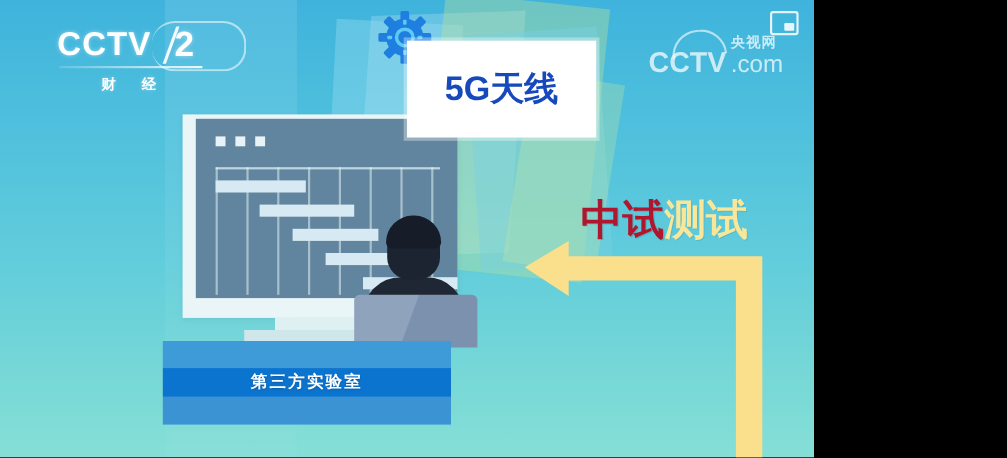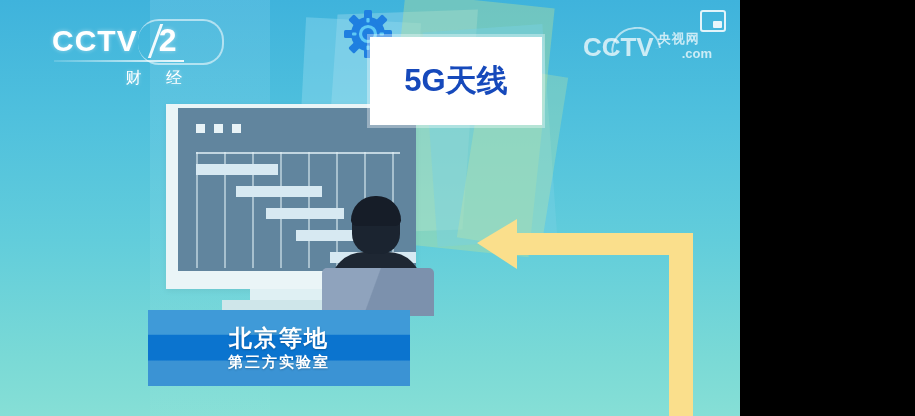--- a/index.html
+++ b/index.html
@@ -80,35 +80,35 @@
     border:2px solid rgba(255,255,255,.55);
     border-radius:21px;
     border-left:none;
   }
   .cctv2 .underline{
     position:absolute;left:2px;top:38px;width:130px;height:2px;
     background:linear-gradient(90deg,rgba(255,255,255,.15),rgba(255,255,255,.9));
   }
   .cctv2 .row2{
     margin-top:9px;
-    font-size:16px;letter-spacing:10px;
-    font-weight:400;text-align:right;width:140px;
+    font-size:13px;letter-spacing:10px;
+    font-weight:700;text-align:center;width:140px;
     text-shadow:0 0 4px rgba(255,255,255,.35);
   }
 
   
   .wm{
     position:absolute;right:28px;top:32px;
     display:flex;align-items:flex-end;gap:4px;
     color:rgba(255,255,255,.72);user-select:none;
   }
   .wm .wm-main{font-size:26px;font-weight:700;letter-spacing:0px;line-height:1;}
   .wm .wm-right{display:flex;flex-direction:column;align-items:flex-start;line-height:1;}
   .wm .wm-cn{font-size:13px;font-weight:700;letter-spacing:1px;margin-bottom:2px;}
-  .wm .wm-com{font-size:13px;font-weight:700;margin-left:24px;}
+  .wm .wm-com{font-size:22px;font-weight:400;}
   .wm .wm-arc{
     position:absolute;right:52px;top:-5px;width:46px;height:22px;
     border:2px solid rgba(255,255,255,.6);border-bottom:none;
     border-radius:40px 40px 0 0;transform:rotate(-6deg);
   }
 
   
   .pip-icon{
     position:absolute;right:14px;top:10px;width:22px;height:18px;
     border:2px solid rgba(255,255,255,.85);border-radius:3px;
@@ -311,19 +311,21 @@
              L 62 18
              L 238 18
              L 238 228
              L 214 228
              L 214 40
              L 62 40
              L 62 54
              Z" fill="#fadf8c"></path>
   </svg>
 
+  <div class="ztest">
+    <span class="red">中试</span><span class="yel">测试</span>
+  </div>
 
   <div class="banner">
-    <div class="b1">北京等地</div>
     <div class="b2">第三方实验室</div>
   </div>
 
 </div>
 
 </body></html>

